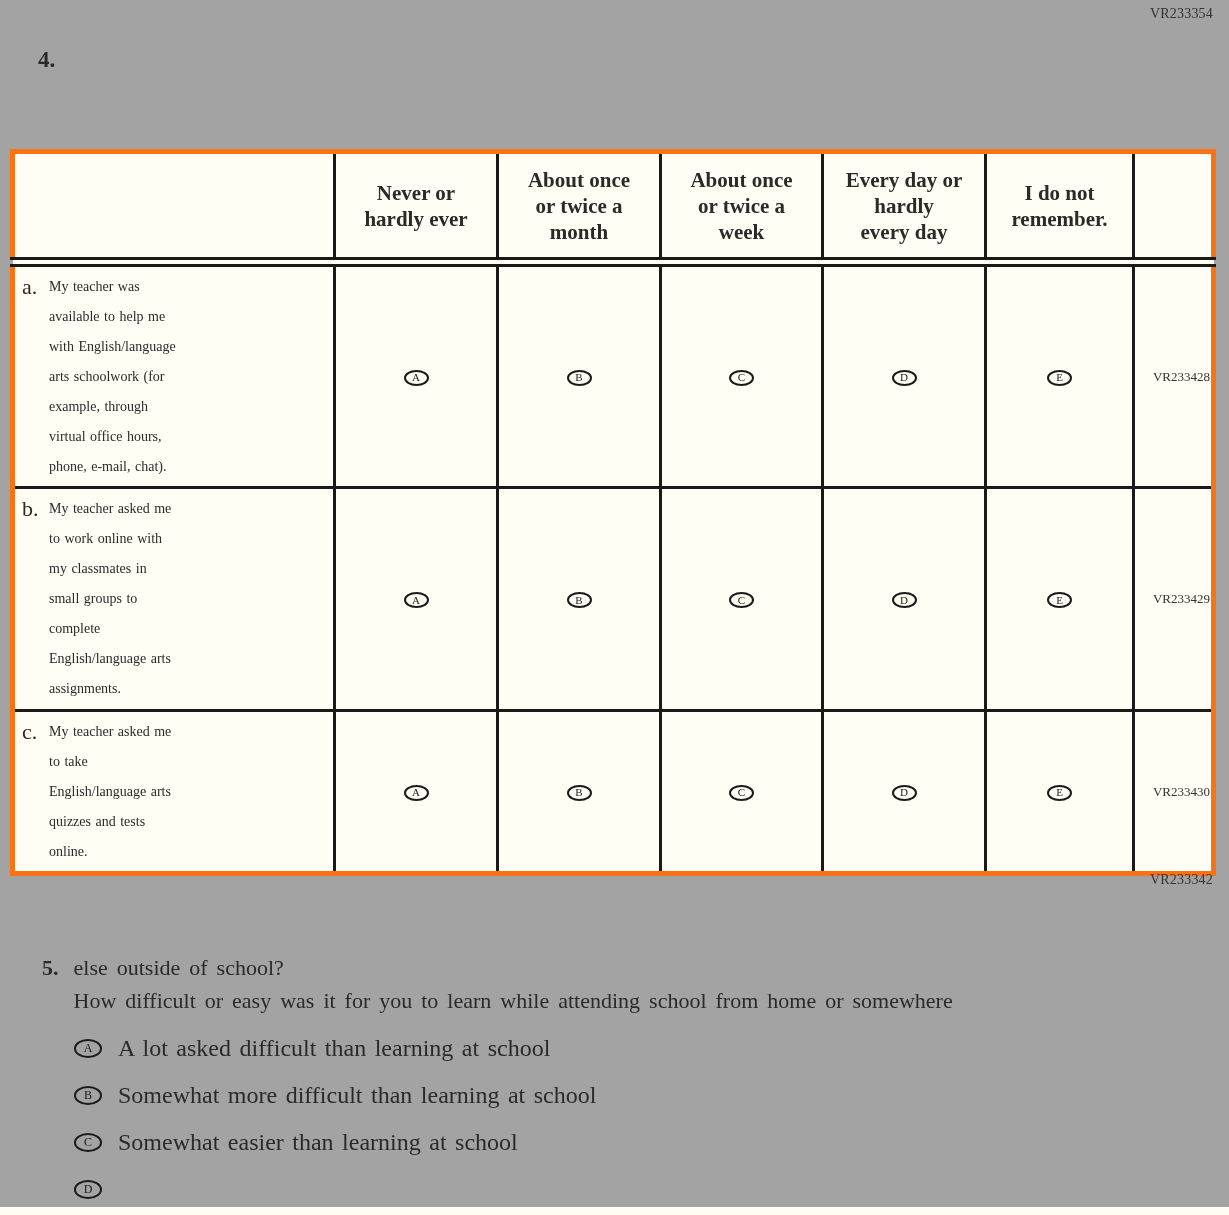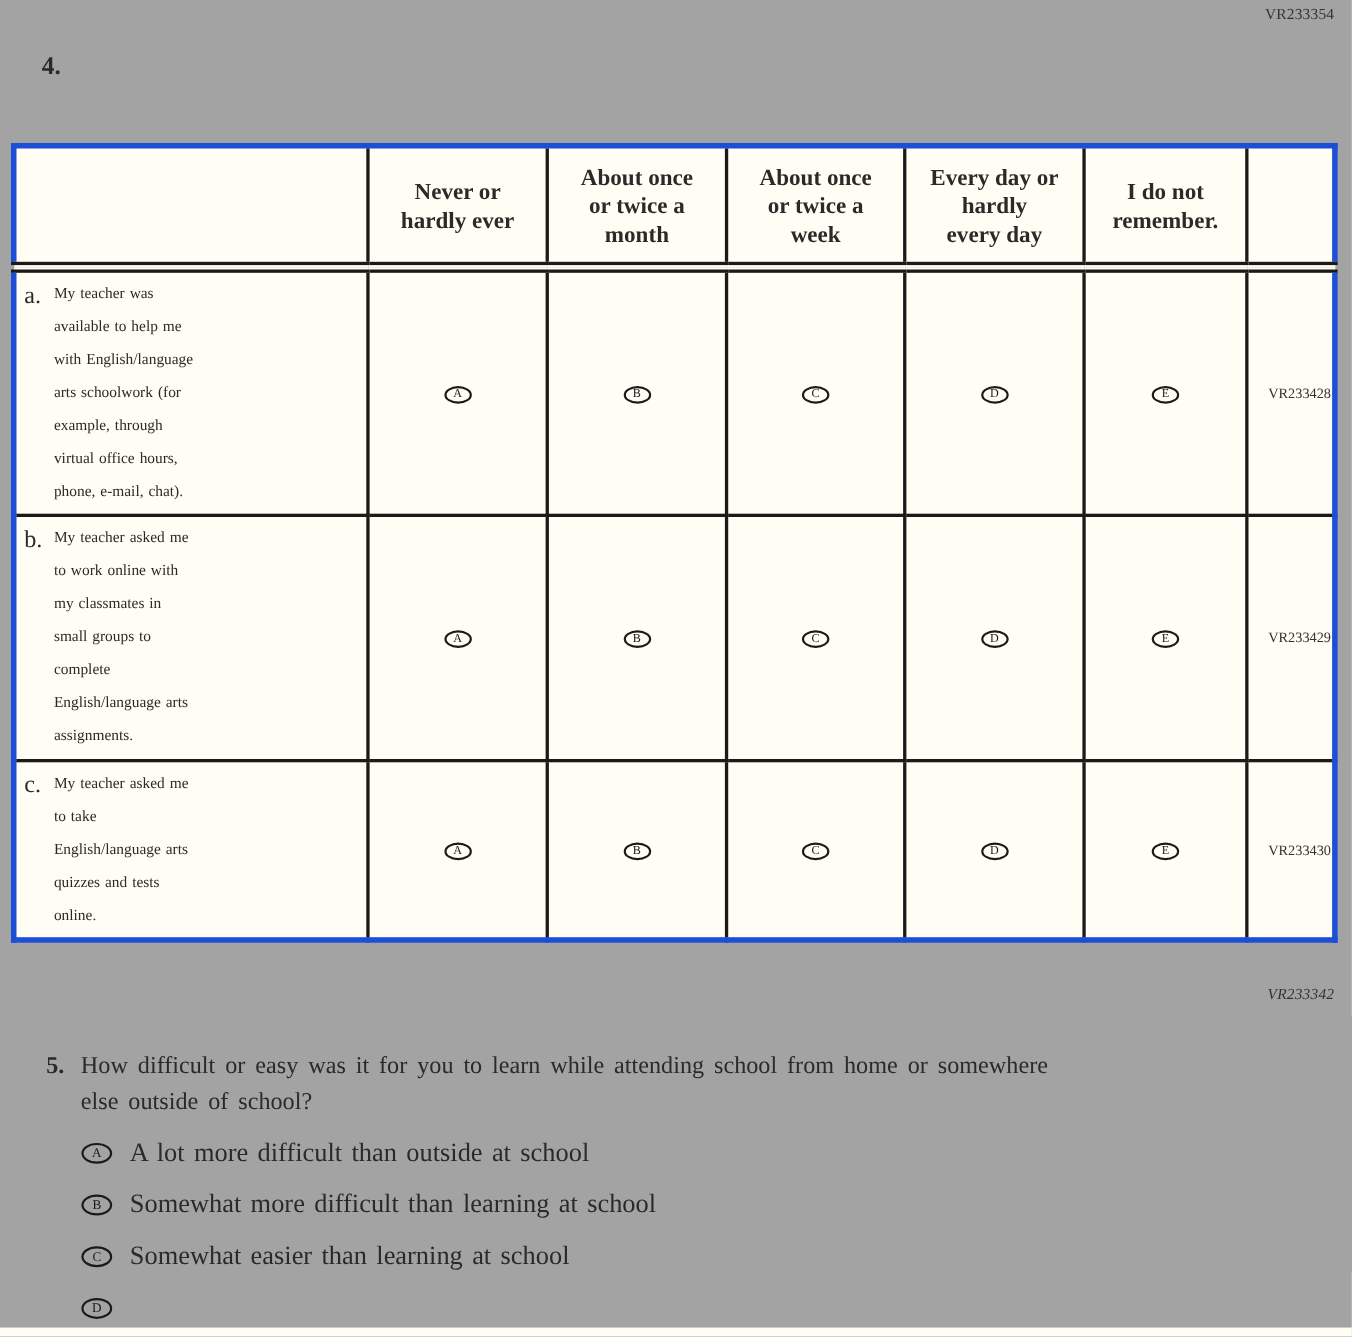--- a/index.html
+++ b/index.html
@@ -13,43 +13,43 @@
     overflow: hidden;
   }
   .code {
     position: absolute;
     right: 16px;
     font-size: 14px;
     letter-spacing: 0.2px;
     color: #34332f;
   }
   .code-top { top: 6px; }
-  .code-mid { top: 897px; font-style: italic; }
+  .code-mid { top: 872px; }
 
   .question { position: absolute; display: flex; }
   .q4 { top: 44px; left: 38px; }
   .q5 { top: 951px; left: 42px; }
   .qnum {
     font-weight: 700;
     flex: none;
     margin-right: 15px;
   }
   .q4 .qnum, .q4 .qtext { font-size: 23px; line-height: 32px; }
   .q5 .qnum, .q5 .qtext { font-size: 22px; line-height: 33px; }
   .q4 .qtext { word-spacing: 2px; }
   .q5 .qtext { word-spacing: 3.5px; }
 
   table.grid {
     position: absolute;
-    top: 130px;
+    top: 149px;
     left: 10px;
     width: 1201px;
     border-collapse: collapse;
     table-layout: fixed;
-    border: 5px solid #1d4ed8;
+    border: 5px solid #f97316;
   }
   .grid th, .grid td { border: 3px solid #1b1a18; background: #fffdf4; }
   .grid thead th {
     border-bottom: 10px double #1b1a18;
     font-weight: 700;
     font-size: 21px;
     line-height: 26px;
     text-align: center;
     vertical-align: middle;
     white-space: pre-line;
@@ -222,29 +222,29 @@
         <td class="vr-cell">VR233430</td>
       </tr>
     </tbody>
   </table>
 
   <div class="code code-mid">VR233342</div>
 
   <div class="question q5">
     <span class="qnum">5.</span>
     <div class="qtext">
+      <div>else outside of school?</div>
       <div>How difficult or easy was it for you to learn while attending school from home or somewhere</div>
-      <div>else outside of school?</div>
     </div>
   </div>
 
   <div class="q5-options">
     <div class="option">
       <span class="bubble bubble-lg">A</span>
-      <span class="opt-label">A lot more difficult than outside at school</span>
+      <span class="opt-label">A lot asked difficult than learning at school</span>
     </div>
     <div class="option">
       <span class="bubble bubble-lg">B</span>
       <span class="opt-label">Somewhat more difficult than learning at school</span>
     </div>
     <div class="option">
       <span class="bubble bubble-lg">C</span>
       <span class="opt-label">Somewhat easier than learning at school</span>
     </div>
     <div class="option">

